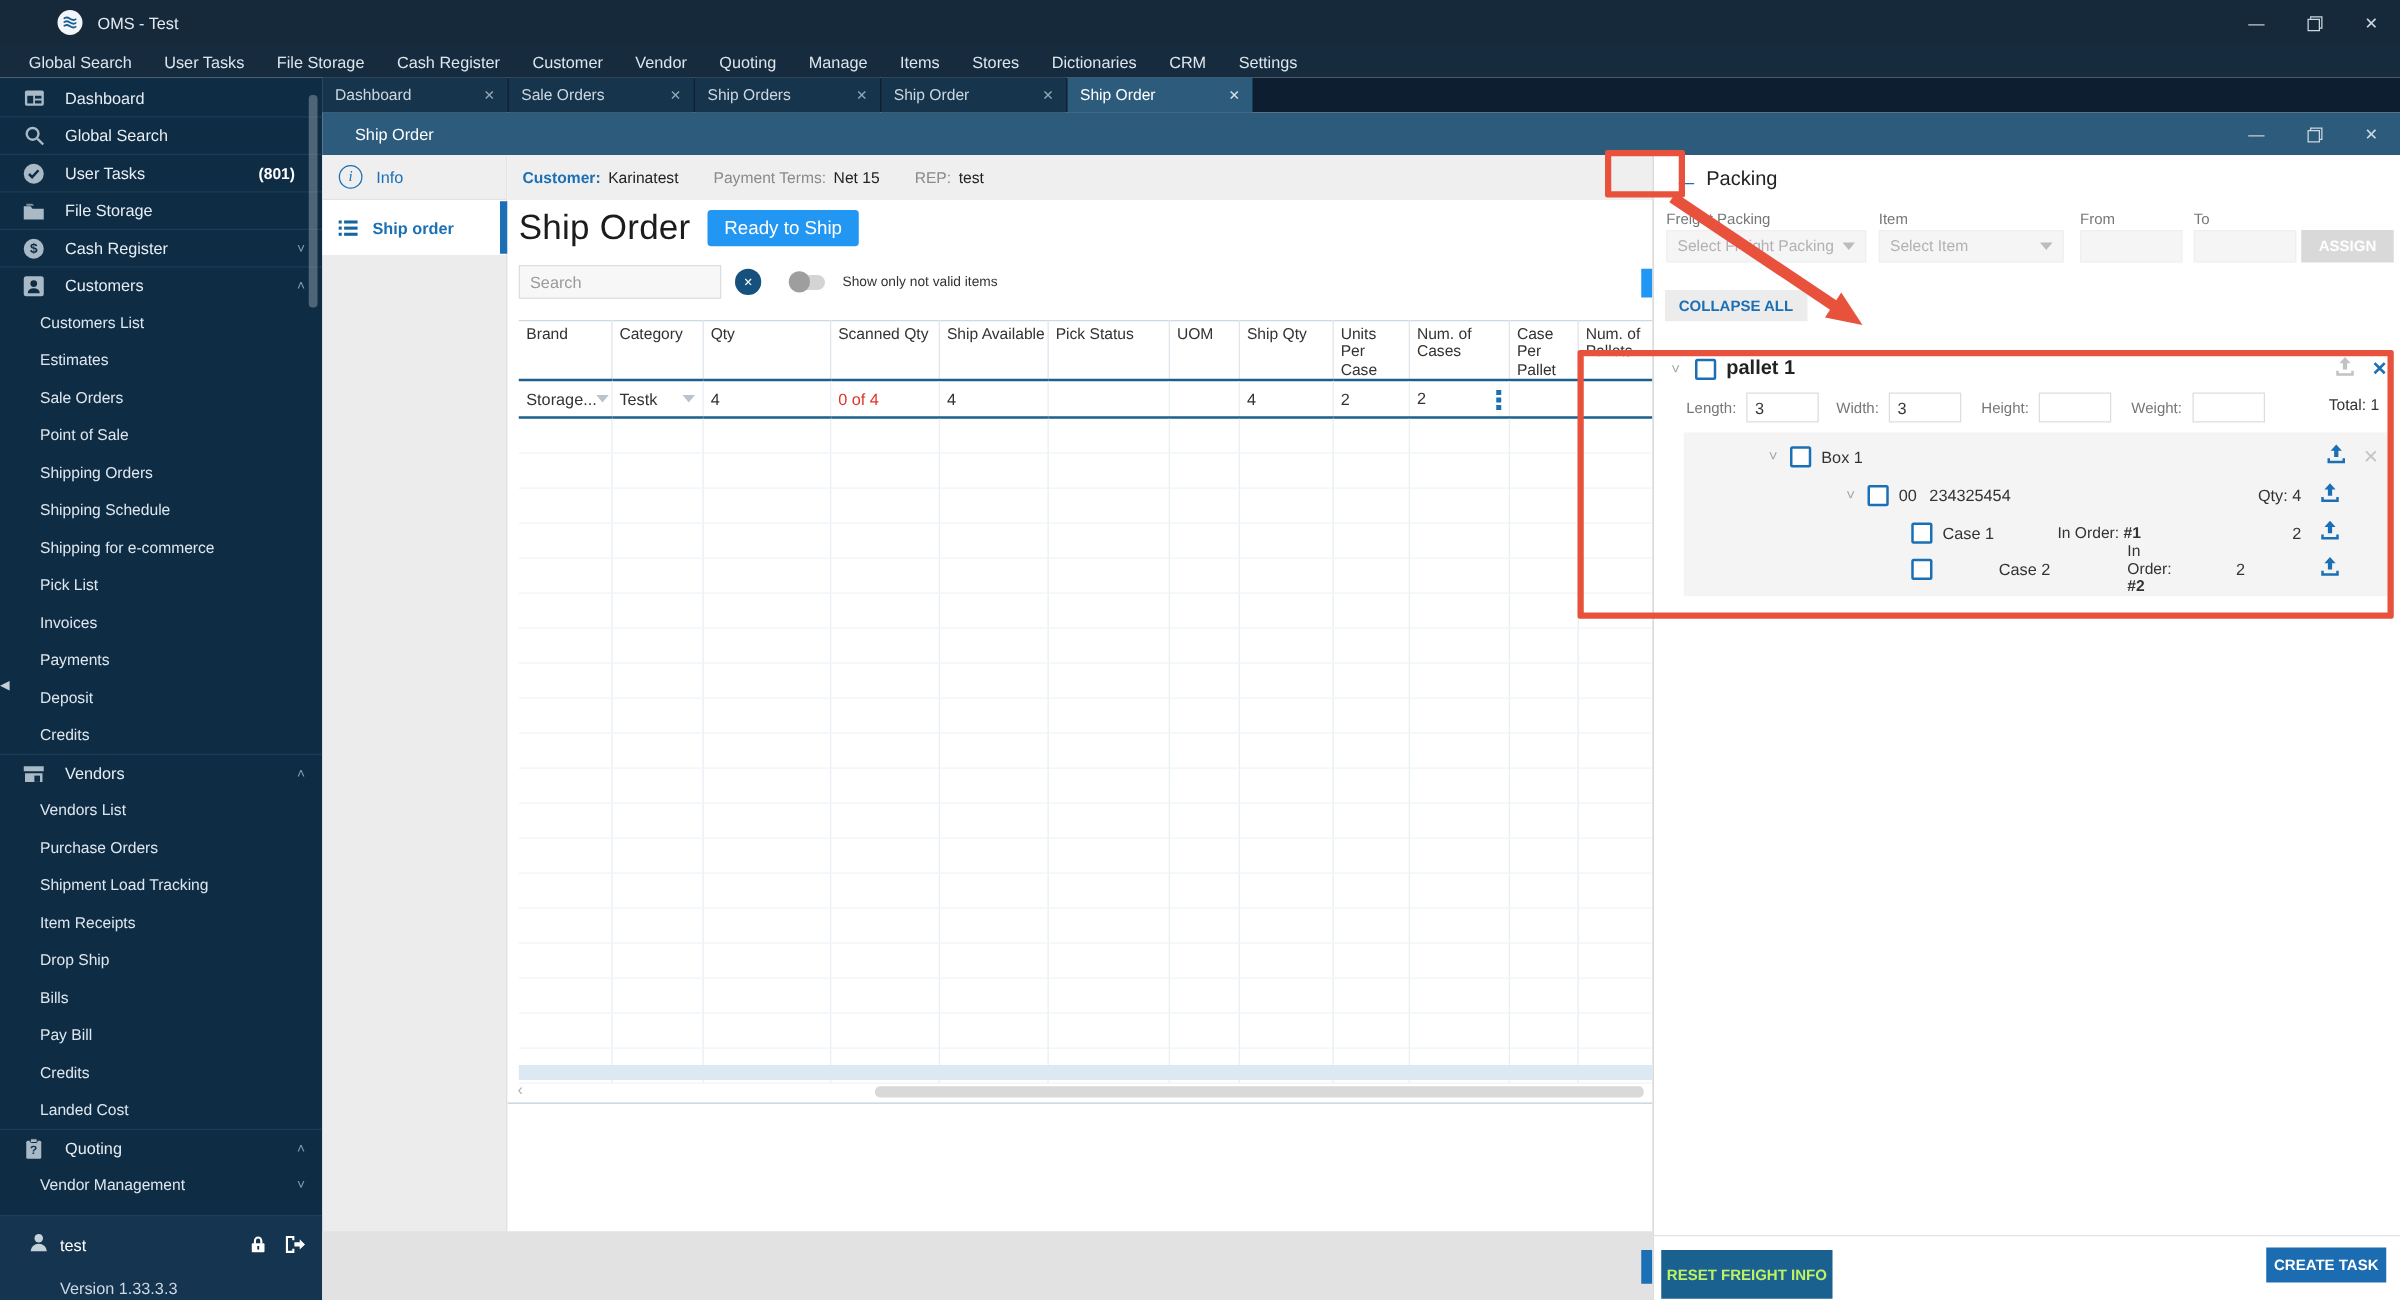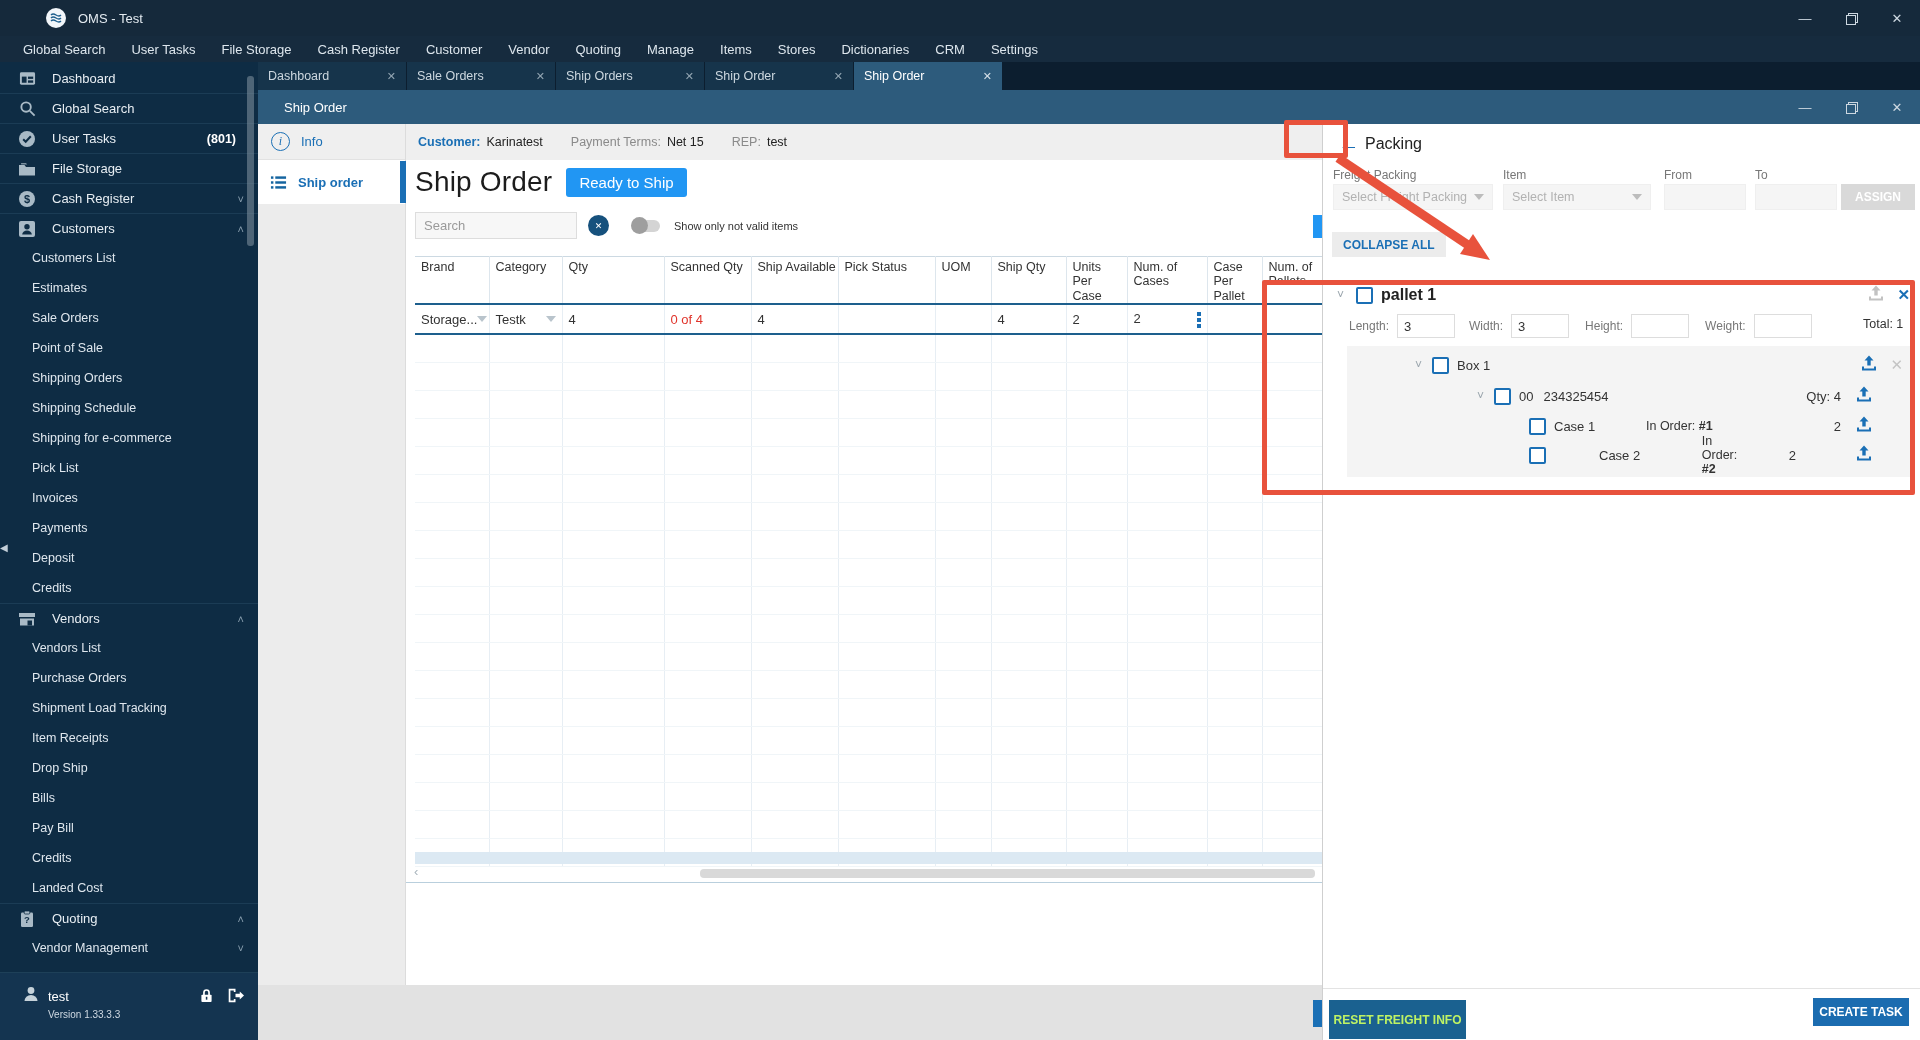--- a/index.html
+++ b/index.html
@@ -35,21 +35,21 @@
   .side-item.sub { padding-left:32px; font-size:12.5px; color:#dfe7ee; }
   .side-badge { margin-left:auto; margin-right:22px; font-weight:bold; font-size:12.5px; color:#fff; }
   .side-chevron { margin-left:auto; margin-right:14px; color:#8aa0b0; font-size:11px; }
   .side-scroll-thumb { position:absolute; right:4px; top:14px; width:7px; height:170px; background:#8496a3; opacity:.55; border-radius:3px; }
   .side-collapse { position:absolute; left:0px; top:480px; color:#c3cfd9; font-size:10px; }
   .side-footer { position:absolute; left:0; right:0; bottom:0; height:68px; background:#143450; border-top:1px solid #1e4058; }
   .user-icon { position:absolute; left:22px; top:12px; }
   .user-name { position:absolute; left:48px; top:16px; color:#fff; font-size:13px; }
   .lock-btn { position:absolute; left:194px; top:10px; width:24px; height:24px; display:flex; align-items:center; justify-content:center;}
   .logout-btn { position:absolute; left:222px; top:10px; width:26px; height:24px; display:flex; align-items:center; justify-content:center;}
-  .version { position:absolute; left:48px; top:36px; color:#cfd9e2; font-size:10px; }
+  .version { position:absolute; left:48px; top:50px; color:#cfd9e2; font-size:13px; }
   
   .tabbar { position:absolute; left:258px; top:62px; right:0; height:28px; background:#0c1e2f; display:flex; }
   .tab { width:148px; margin-right:1px; background:#16344b; display:flex; align-items:center; padding:0 10px;
     color:#ccd7df; font-size:12.5px; flex:none; }
   .tab .tab-x { margin-left:auto; color:#93a6b3; font-size:11px; }
   .tab.active { background:#2d5b7c; color:#fff; }
   .tab.active .tab-x { color:#d7e2ea; }
   
   .inner-window { position:absolute; left:258px; top:90px; right:0; bottom:0; }
   .inner-titlebar { position:absolute; left:0; top:0; right:0; height:34px; background:#2d5b7c; color:#fff;

